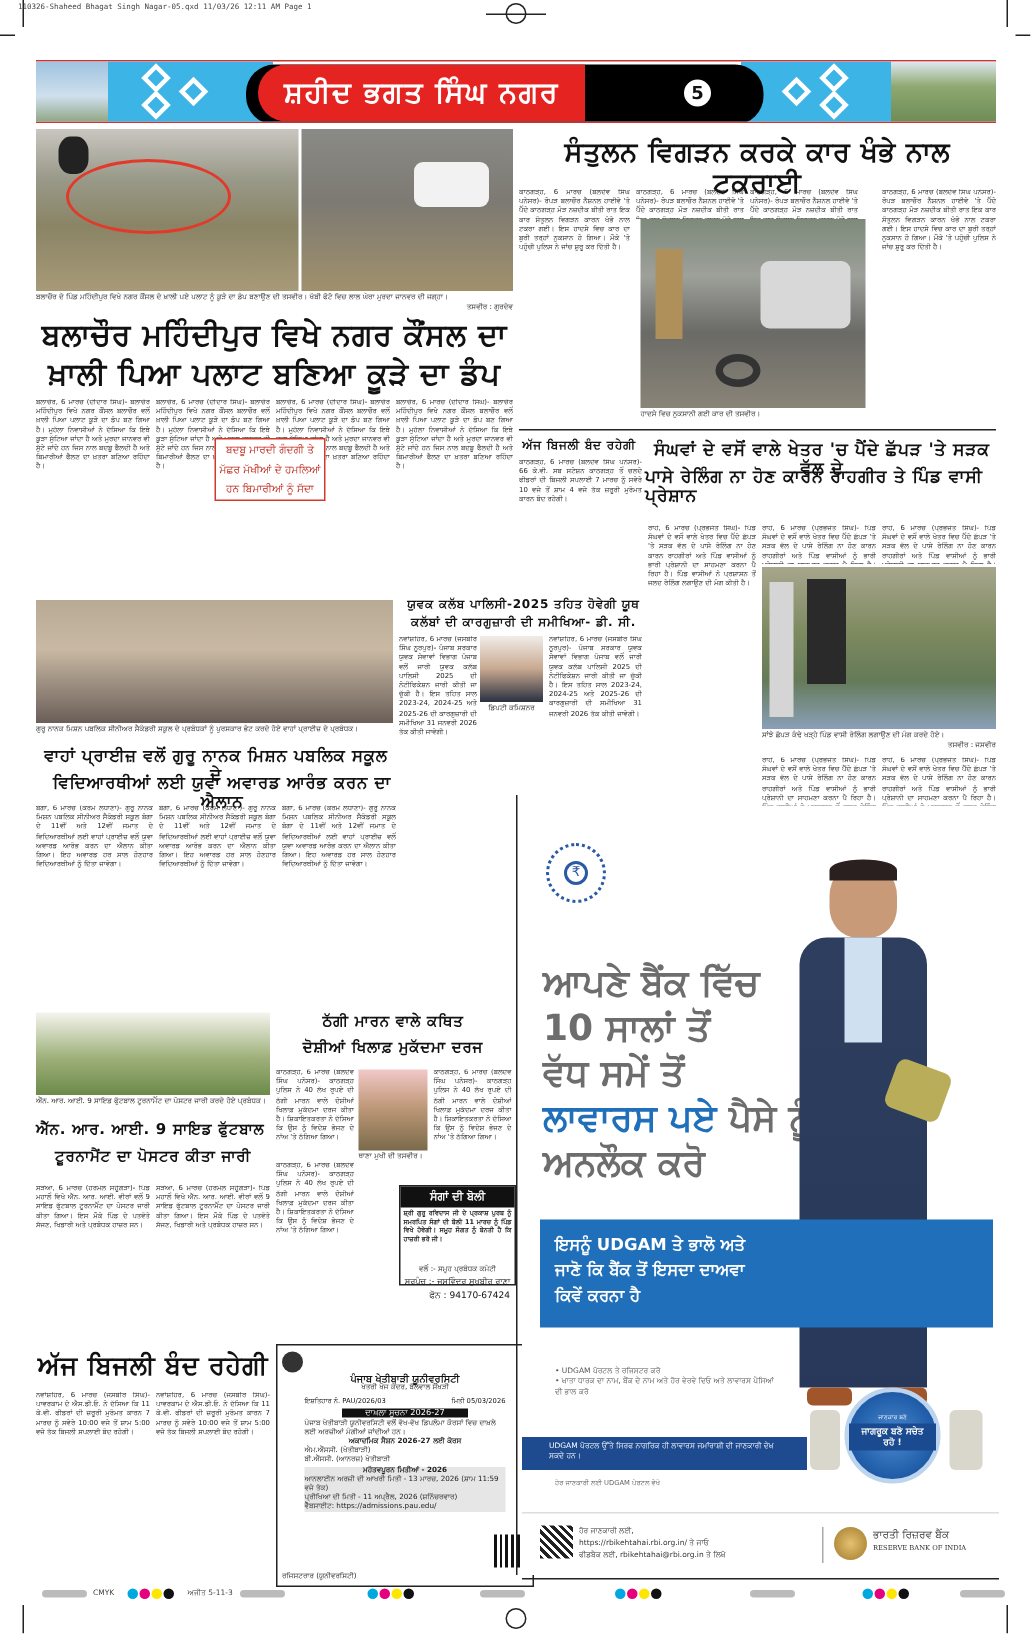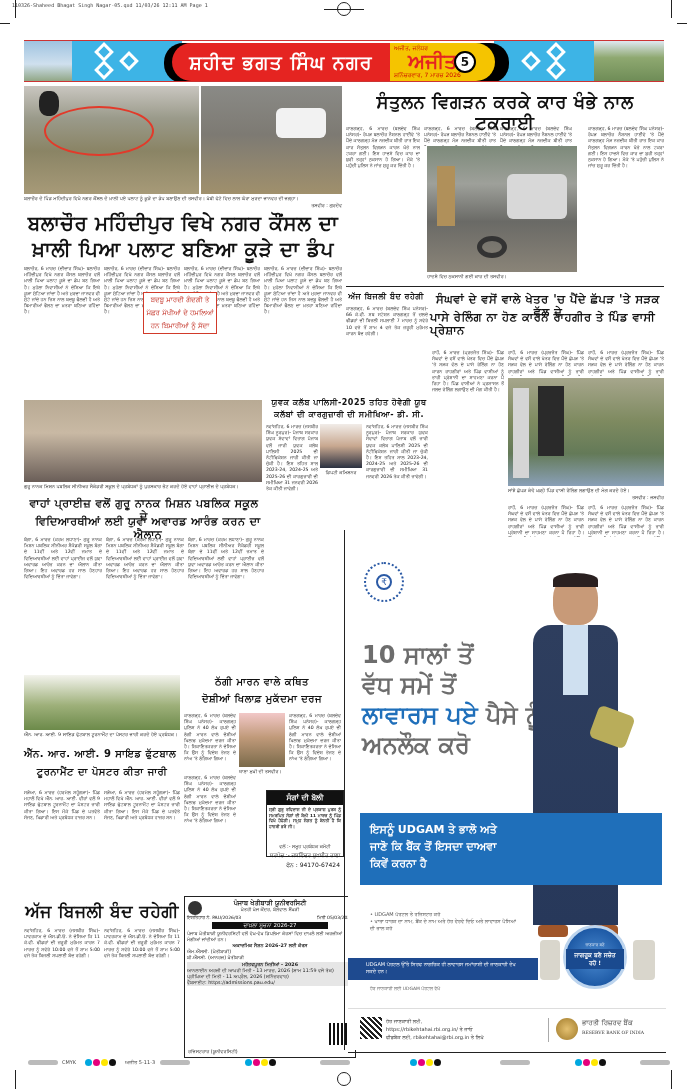--- a/index.html
+++ b/index.html
@@ -49,25 +49,20 @@
     <div class="abs diamond" style="left:50px;top:13px"></div>
   </div>
   <div class="abs band-r">
     <div class="abs diamond" style="left:55px;top:4px"></div>
     <div class="abs diamond" style="left:55px;top:22px"></div>
     <div class="abs diamond" style="left:30px;top:13px"></div>
   </div>
   <div class="abs photo-r"></div>
   <div class="abs pill">
     <div class="abs red">ਸ਼ਹੀਦ ਭਗਤ ਸਿੰਘ ਨਗਰ</div>
-    <div class="abs yellow">
-      <div class="abs small-top">ਅਜੀਤ, ਜਲੰਧਰ</div>
-      <div class="abs ajit">ਅਜੀਤ</div>
-      <div class="abs date">ਸ਼ਨਿੱਚਰਵਾਰ, 7 ਮਾਰਚ 2026</div>
-    </div>
   </div>
   <div class="abs pg">5</div>
 </div>
 
 <div class="abs img" style="left:24px;top:86px;width:175px;height:108px;background:linear-gradient(180deg,#c9c6c0 0%,#9a9a8a 30%,#8a8465 60%,#a79a78 100%)">
   <div class="abs" style="left:20px;top:20px;width:110px;height:50px;border:2px solid #e23a2a;border-radius:50%"></div>
   <div class="abs" style="left:15px;top:5px;width:20px;height:25px;background:#222;border-radius:40%"></div>
 </div>
 <div class="abs img" style="left:201px;top:86px;width:141px;height:108px;background:linear-gradient(180deg,#8a8a86 0%,#7d7a73 45%,#a0906c 100%)">
   <div class="abs" style="left:75px;top:22px;width:50px;height:30px;background:#f2f2f2;border-radius:6px"></div>
@@ -147,21 +142,21 @@
   <div class="col" style="font-size:4.3px;line-height:5.6px;padding:2px;height:38px;font-weight:bold">ਸ਼੍ਰੀ ਗੁਰੂ ਰਵਿਦਾਸ ਜੀ ਦੇ ਪ੍ਰਕਾਸ਼ ਪੁਰਬ ਨੂੰ ਸਮਰਪਿਤ ਸੰਗਾਂ ਦੀ ਬੋਲੀ 11 ਮਾਰਚ ਨੂੰ ਪਿੰਡ ਵਿਖੇ ਹੋਵੇਗੀ। ਸਮੂਹ ਸੰਗਤ ਨੂੰ ਬੇਨਤੀ ਹੈ ਕਿ ਹਾਜ਼ਰੀ ਭਰੋ ਜੀ।</div>
   <div class="cap" style="text-align:center;padding:1px">ਵਲੋਂ :- ਸਮੂਹ ਪ੍ਰਬੰਧਕ ਕਮੇਟੀ</div>
   <div style="font-size:5.5px;text-align:center;padding:1px">ਸਰਪੰਚ :- ਜਸਵਿੰਦਰ ਸੁਖਬੀਰ ਰਾਣਾ</div>
   <div style="font-size:6px;text-align:right;padding:1px 3px">ਫੋਨ : 94170-67424</div>
 </div>
 
 <div class="abs h1" style="left:24px;top:902px;width:156px;font-size:17px;text-align:center">ਅੱਜ ਬਿਜਲੀ ਬੰਦ ਰਹੇਗੀ</div>
 <div class="abs col" style="left:24px;top:928px;width:76px;height:122px">ਨਵਾਂਸ਼ਹਿਰ, 6 ਮਾਰਚ (ਜਸਬੀਰ ਸਿੰਘ)- ਪਾਵਰਕਾਮ ਦੇ ਐਸ.ਡੀ.ਓ. ਨੇ ਦੱਸਿਆ ਕਿ 11 ਕੇ.ਵੀ. ਫੀਡਰਾਂ ਦੀ ਜ਼ਰੂਰੀ ਮੁਰੰਮਤ ਕਾਰਨ 7 ਮਾਰਚ ਨੂੰ ਸਵੇਰੇ 10:00 ਵਜੇ ਤੋਂ ਸ਼ਾਮ 5:00 ਵਜੇ ਤੱਕ ਬਿਜਲੀ ਸਪਲਾਈ ਬੰਦ ਰਹੇਗੀ।</div>
 <div class="abs col" style="left:104px;top:928px;width:76px;height:122px">ਨਵਾਂਸ਼ਹਿਰ, 6 ਮਾਰਚ (ਜਸਬੀਰ ਸਿੰਘ)- ਪਾਵਰਕਾਮ ਦੇ ਐਸ.ਡੀ.ਓ. ਨੇ ਦੱਸਿਆ ਕਿ 11 ਕੇ.ਵੀ. ਫੀਡਰਾਂ ਦੀ ਜ਼ਰੂਰੀ ਮੁਰੰਮਤ ਕਾਰਨ 7 ਮਾਰਚ ਨੂੰ ਸਵੇਰੇ 10:00 ਵਜੇ ਤੋਂ ਸ਼ਾਮ 5:00 ਵਜੇ ਤੱਕ ਬਿਜਲੀ ਸਪਲਾਈ ਬੰਦ ਰਹੇਗੀ।</div>
 
-<div class="abs" style="left:184px;top:896px;width:172px;height:162px;border:1px solid #222;padding:2px">
+<div class="abs" style="left:184px;top:896px;width:172px;height:162px;border:1px solid #222;padding:18px">
   <div class="abs" style="left:3px;top:4px;width:14px;height:14px;border-radius:50%;background:#333"></div>
   <div style="text-align:center;font-size:6.5px;font-weight:bold">ਪੰਜਾਬ ਖੇਤੀਬਾੜੀ ਯੂਨੀਵਰਸਿਟੀ</div>
   <div class="cap" style="text-align:center">ਖੇਤਰੀ ਖੋਜ ਕੇਂਦਰ, ਬੱਲੋਵਾਲ ਸੌਂਖੜੀ</div>
   <div style="display:flex;justify-content:space-between;font-size:4.5px;margin-top:2px">
     <span>ਇਸ਼ਤਿਹਾਰ ਨੰ. PAU/2026/03</span>
     <span>ਮਿਤੀ 05/03/2026</span>
   </div>
   <div style="background:#111;color:#fff;font-size:5.5px;text-align:center;margin:2px 25px">ਦਾਖ਼ਲਾ ਸੂਚਨਾ 2026-27</div>
   <div class="cap">ਪੰਜਾਬ ਖੇਤੀਬਾੜੀ ਯੂਨੀਵਰਸਿਟੀ ਵਲੋਂ ਵੱਖ-ਵੱਖ ਡਿਪਲੋਮਾ ਕੋਰਸਾਂ ਵਿਚ ਦਾਖ਼ਲੇ ਲਈ ਅਰਜ਼ੀਆਂ ਮੰਗੀਆਂ ਜਾਂਦੀਆਂ ਹਨ।</div>
   <div class="cap" style="text-align:center;font-weight:bold">ਅਕਾਦਮਿਕ ਸੈਸ਼ਨ 2026-27 ਲਈ ਕੋਰਸ</div>
@@ -177,20 +172,21 @@
   <div class="cap abs" style="left:3px;bottom:2px">ਰਜਿਸਟਰਾਰ (ਯੂਨੀਵਰਸਿਟੀ)</div>
 </div>
 
 <div class="abs rule" style="left:344px;top:530px;width:1px;height:520px"></div>
 
 <div class="abs" style="left:348px;top:540px;width:318px;height:510px;background:#fff">
   <div class="abs" style="left:16px;top:22px;width:40px;height:40px;border-radius:50%;border:2px dotted #2b5aa5">
     <div class="abs" style="left:10px;top:10px;width:16px;height:16px;border-radius:50%;border:2px solid #2b5aa5;color:#2b5aa5;font-size:9px;text-align:center;line-height:12px">₹</div>
   </div>
   <div class="abs" style="left:14px;top:100px;font-size:24px;font-weight:bold;color:#6d6d6d;line-height:30px">
+    <div>ਆਪਣੇ ਬੈਂਕ ਵਿੱਚ</div>
     <div>10 ਸਾਲਾਂ ਤੋਂ</div>
     <div>ਵੱਧ ਸਮੇਂ ਤੋਂ</div>
     <div><span style="color:#1f6fba">ਲਾਵਾਰਸ ਪਏ</span> <span>ਪੈਸੇ ਨੂੰ</span></div>
     <div>ਅਨਲੌਕ ਕਰੋ</div>
   </div>
 
   <div class="abs" style="left:205px;top:35px;width:45px;height:50px;background:#c89a78;border-radius:45% 45% 40% 40%"></div>
   <div class="abs" style="left:205px;top:33px;width:45px;height:14px;background:#2a2020;border-radius:50% 50% 0 0"></div>
   <div class="abs" style="left:185px;top:85px;width:85px;height:300px;background:linear-gradient(180deg,#2e3e5e 0%,#27385a 100%);border-radius:18px 18px 0 0"></div>
   <div class="abs" style="left:215px;top:85px;width:25px;height:70px;background:#cfe0f0"></div>

